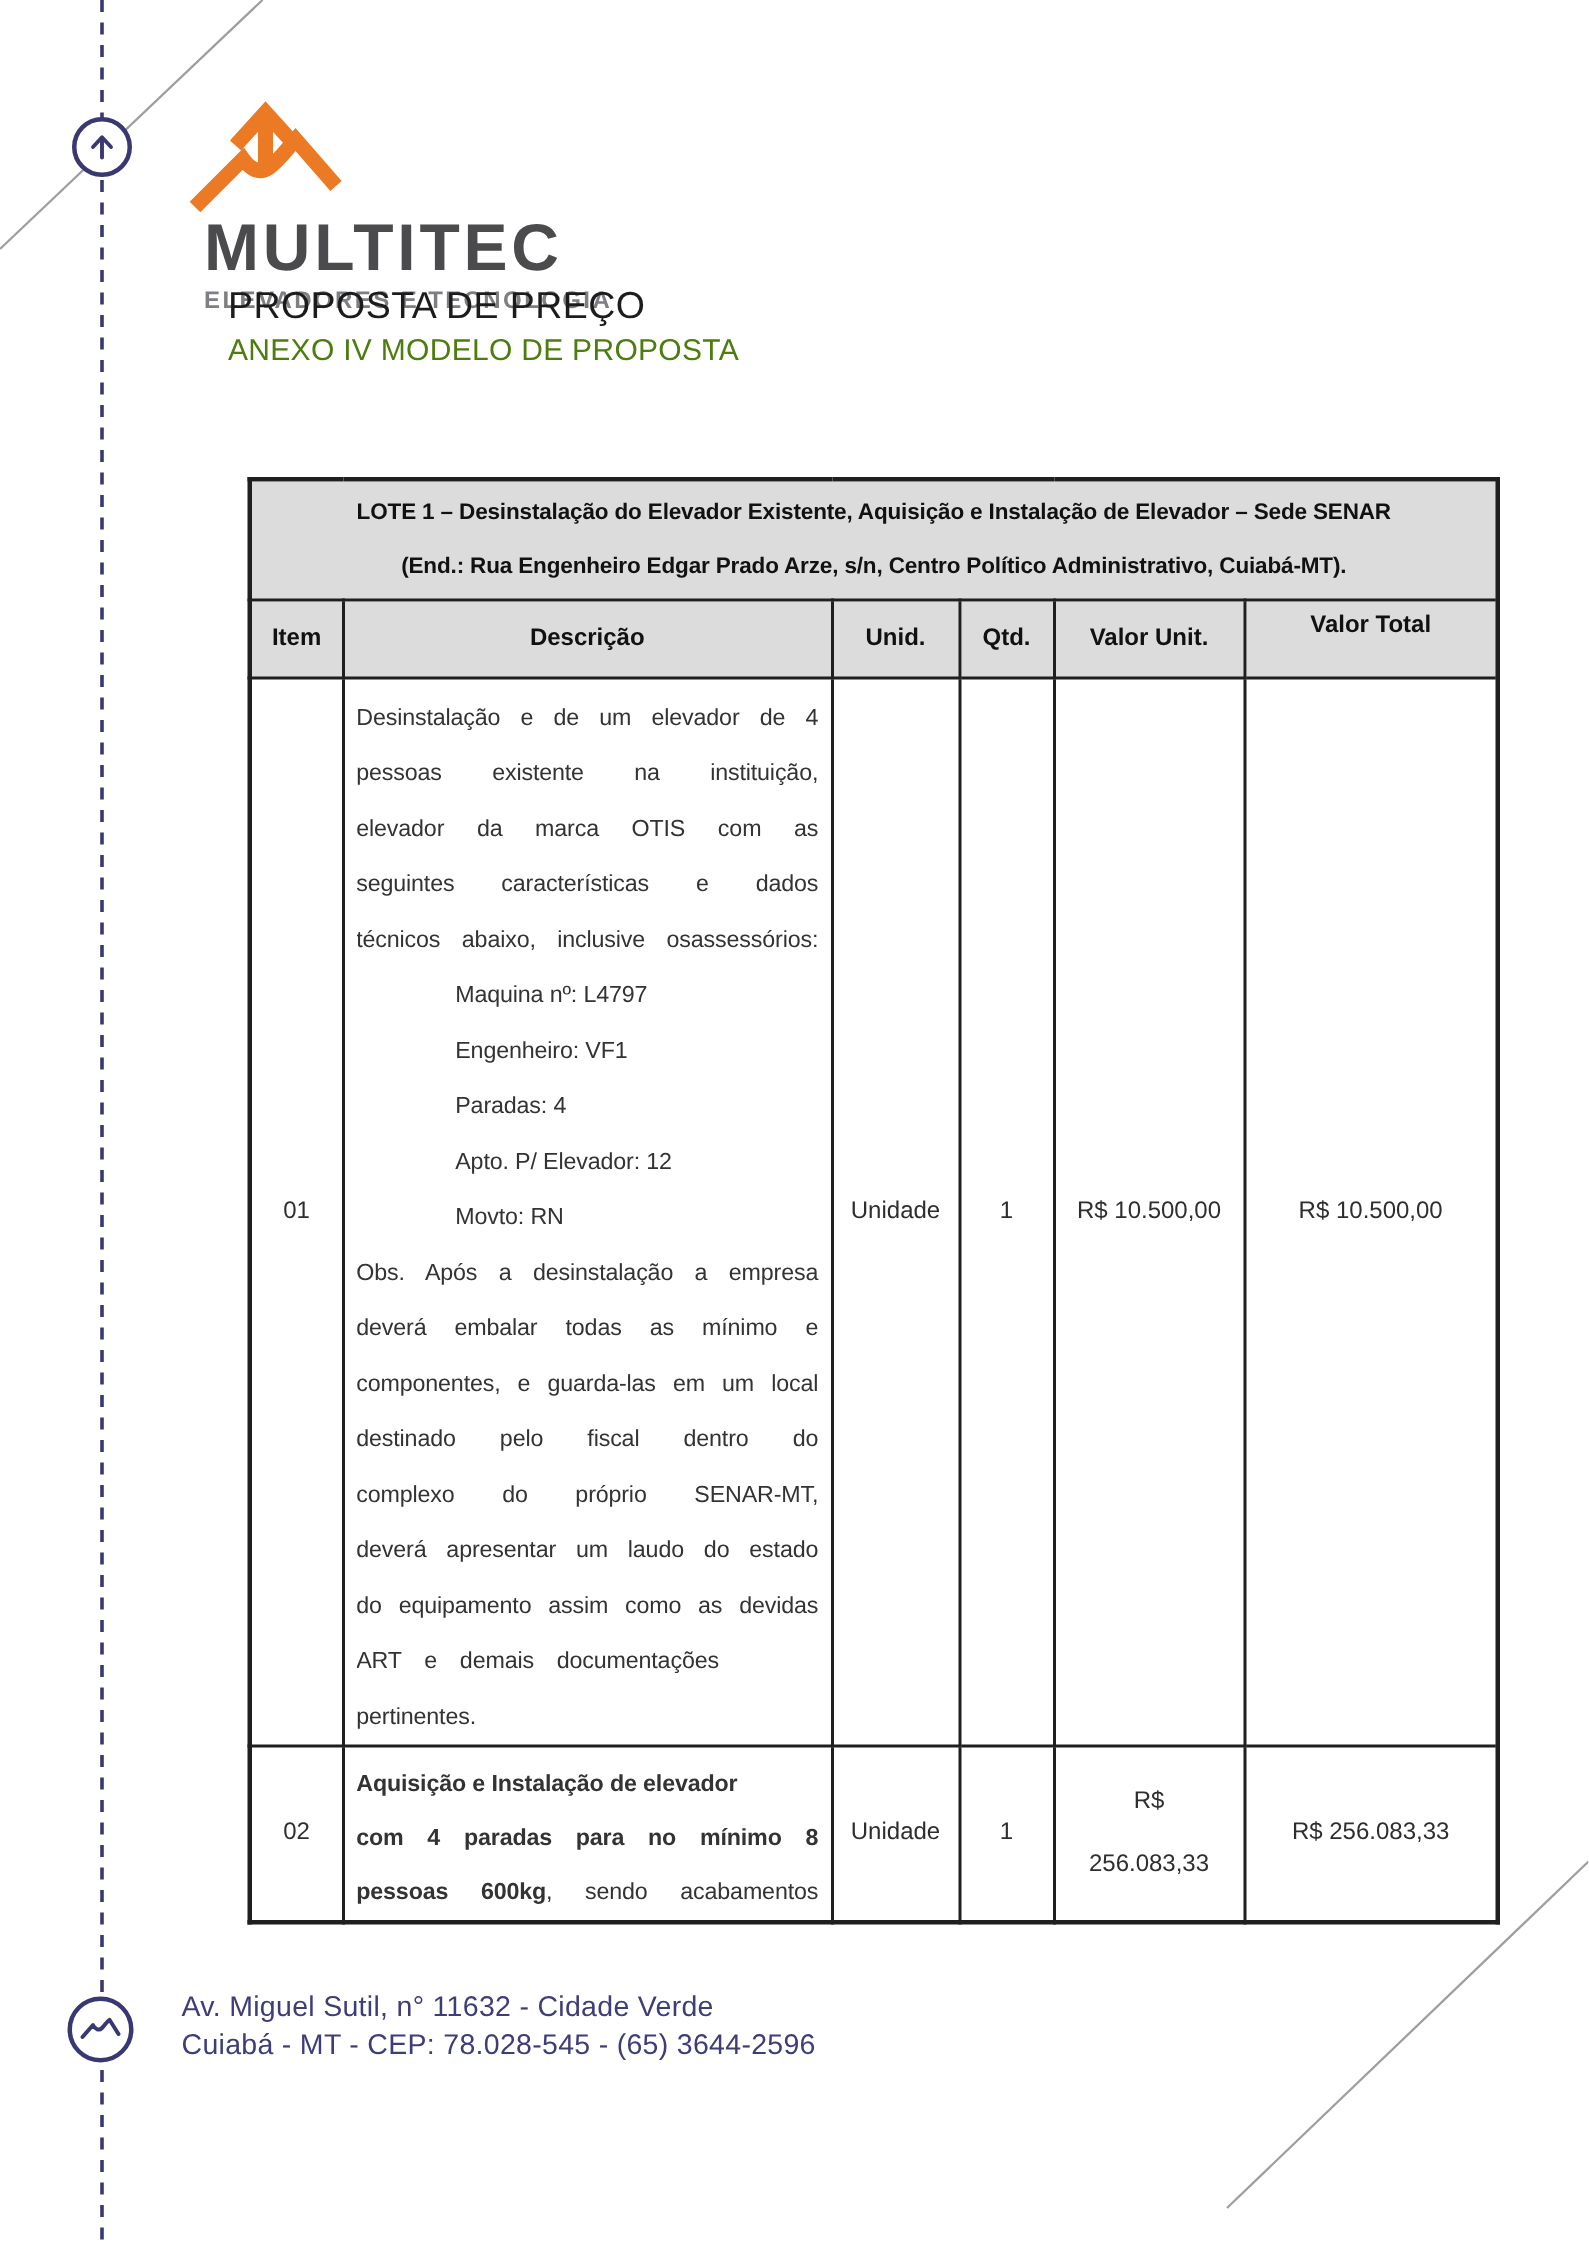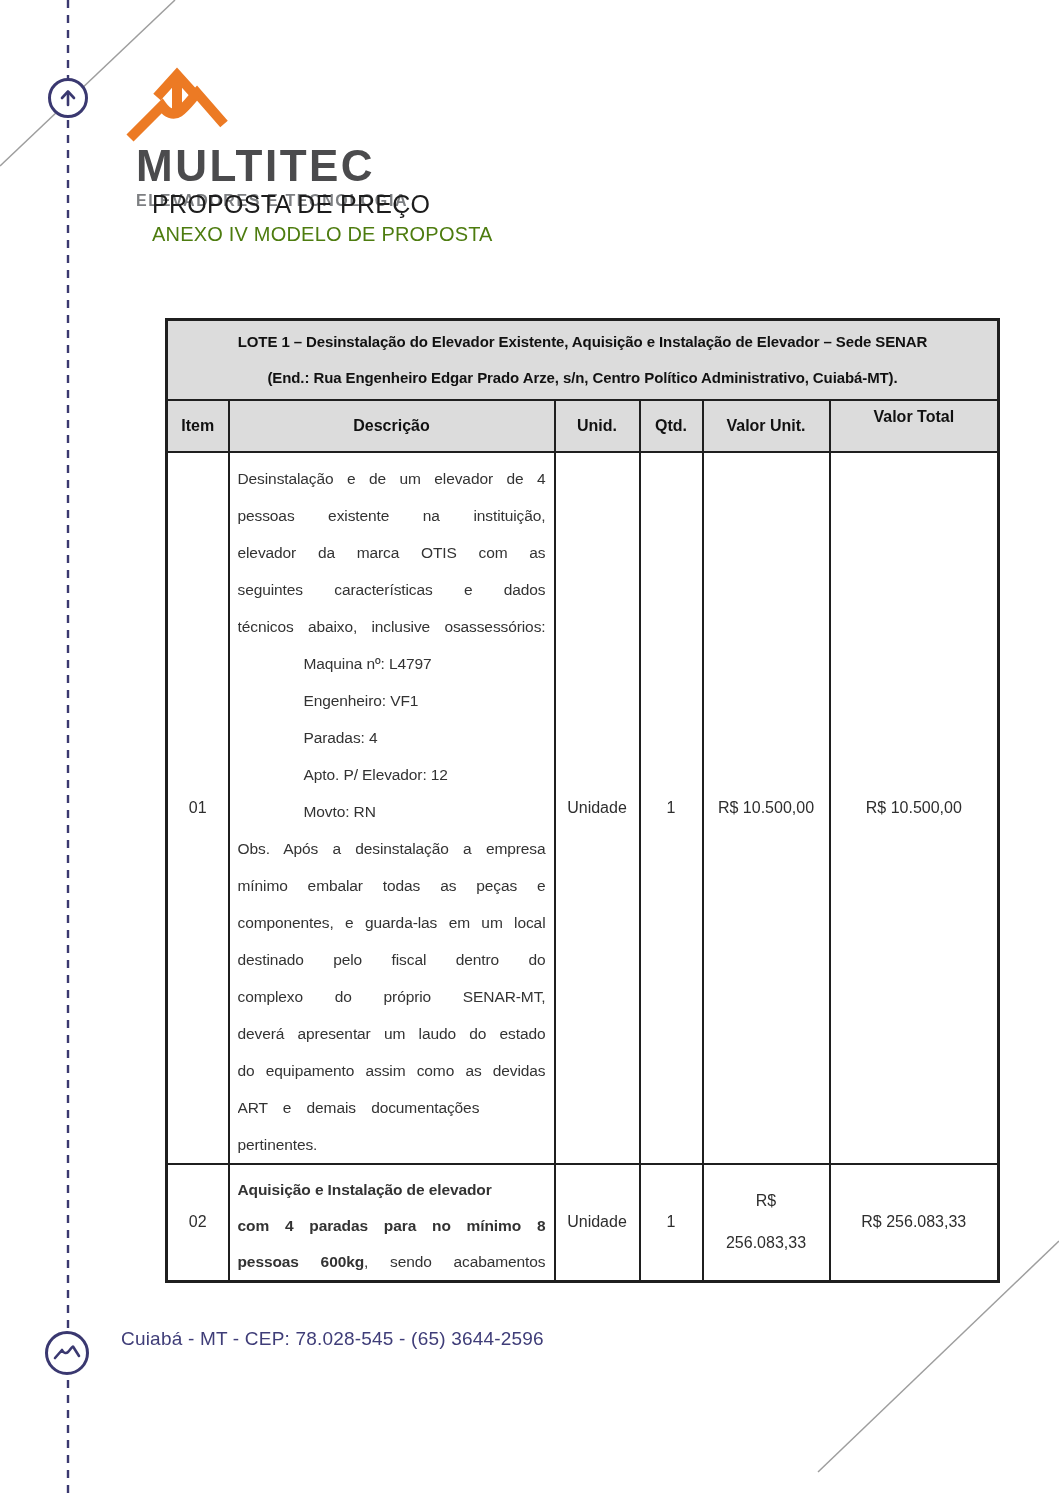--- a/index.html
+++ b/index.html
@@ -143,21 +143,21 @@
         <div class="dl jl">pessoas existente na instituição,</div>
         <div class="dl jl">elevador da marca OTIS com as</div>
         <div class="dl jl">seguintes características e dados</div>
         <div class="dl jl">técnicos abaixo, inclusive osassessórios:</div>
         <div class="dl il">Maquina nº: L4797</div>
         <div class="dl il">Engenheiro: VF1</div>
         <div class="dl il">Paradas: 4</div>
         <div class="dl il">Apto. P/ Elevador: 12</div>
         <div class="dl il">Movto: RN</div>
         <div class="dl jl">Obs. Após a desinstalação a empresa</div>
-        <div class="dl jl">mínimo embalar todas as peças e</div>
+        <div class="dl jl">deverá embalar todas as mínimo e</div>
         <div class="dl jl">componentes, e guarda-las em um local</div>
         <div class="dl jl">destinado pelo fiscal dentro do</div>
         <div class="dl jl">complexo do próprio SENAR-MT,</div>
         <div class="dl jl">deverá apresentar um laudo do estado</div>
         <div class="dl jl">do equipamento assim como as devidas</div>
         <div class="dl sl">ART e demais documentações</div>
         <div class="dl">pertinentes.</div>
       </td>
       <td class="cell-center">Unidade</td>
       <td class="cell-center">1</td>
@@ -176,16 +176,17 @@
       <td class="cell-center price-2line">
         <div>R$</div>
         <div>256.083,33</div>
       </td>
       <td class="cell-center">R$ 256.083,33</td>
     </tr>
   </tbody>
     </table>
 
   <div class="footer">
+    <div>Av. Miguel Sutil, n° 11632 - Cidade Verde</div>
     <div>Cuiabá - MT - CEP: 78.028-545 - (65) 3644-2596</div>
   </div>
 
 </div>
 
 </body></html>

